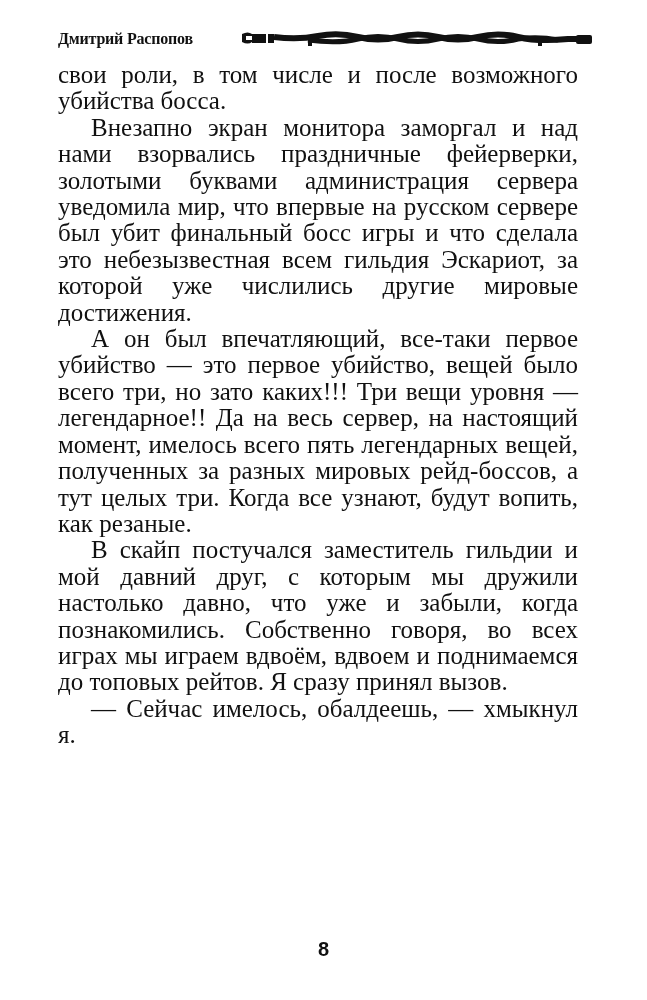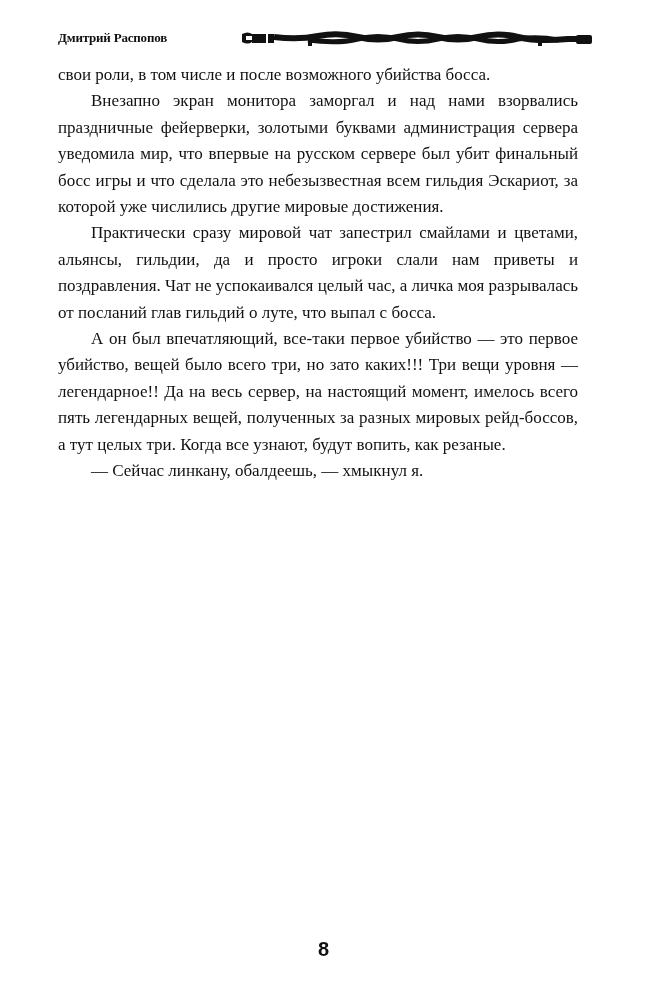--- a/index.html
+++ b/index.html
@@ -1,20 +1,20 @@
 <!DOCTYPE html>
 <html><head>
 <meta charset="utf-8">
 <style>
   html, body { margin: 0; padding: 0; background: #ffffff; }
   body { width: 647px; height: 1000px; position: relative; overflow: hidden; color: #111; }
   .header { position: absolute; top: 28px; left: 58px; right: 50px; height: 22px; }
-  .author { position: absolute; left: 0; top: 2px; font-family: "Liberation Serif", serif; font-weight: bold; font-size: 13px; letter-spacing: -0.2px; }
+  .author { position: absolute; left: 0; top: 2px; font-family: "Liberation Serif", serif; font-weight: bold; font-size: 16px; letter-spacing: -0.2px; }
   .ornament { position: absolute; left: 180px; top: 0; width: 360px; height: 20px; }
-  .text { position: absolute; top: 62px; left: 58px; width: 520px; font-family: "Liberation Serif", serif; font-size: 17px; line-height: 26.4px; text-align: justify; }
+  .text { position: absolute; top: 62px; left: 58px; width: 520px; font-family: "Liberation Serif", serif; font-size: 25px; line-height: 26.4px; text-align: justify; }
   .text p { margin: 0; text-indent: 33px; }
   .text p.cont { text-indent: 0; }
   .pagenum { position: absolute; top: 938px; left: 0; right: 0; text-align: center; font-family: "Liberation Sans", sans-serif; font-weight: bold; font-size: 20px; }
 </style>
 </head>
 <body>
 
 <div class="header">
   <span class="author">Дмитрий Распопов</span>
   <svg class="ornament" viewBox="0 0 360 20" preserveAspectRatio="none">
@@ -25,18 +25,18 @@
     <path d="M70 12 Q100 16 120 11 Q140 6 160 11 Q180 16 200 11 Q220 6 240 11 Q260 16 280 11 Q300 8 320 12" stroke="#111" stroke-width="5" fill="none"></path>
     <rect x="70" y="8" width="4" height="10" fill="#111"></rect>
     <rect x="300" y="8" width="4" height="10" fill="#111"></rect>
     <rect x="338" y="7" width="16" height="9" rx="2" fill="#111"></rect>
   </svg>
 </div>
 
 <div class="text">
   <p class="cont">свои роли, в том числе и после возможного убийства босса.</p>
   <p>Внезапно экран монитора заморгал и над нами взорвались праздничные фейерверки, золотыми буквами администрация сервера уведомила мир, что впервые на русском сервере был убит финальный босс игры и что сделала это небезызвестная всем гильдия Эскариот, за которой уже числились другие мировые достижения.</p>
-  <p>Практически сразу мировой чат запестрил смайлами и цветами, альянсы, гильдии, да и просто игроки слали нам приветы и поздравления. Чат не успокаивался целый час, а личка моя разрывалась от посланий глав гильдий о луте, что выпал с босса.</p>
   <p>А он был впечатляющий, все-таки первое убийство — это первое убийство, вещей было всего три, но зато каких!!! Три вещи уровня — легендарное!! Да на весь сервер, на настоящий момент, имелось всего пять легендарных вещей, полученных за разных мировых рейд-боссов, а тут целых три. Когда все узнают, будут вопить, как резаные.</p>
-  <p>— Сейчас линкану, обалдеешь, — хмыкнул я.</p>
+  <p>В скайп постучался заместитель гильдии и мой давний друг, с которым мы дружили настолько давно, что уже и забыли, когда познакомились. Собственно говоря, во всех играх мы играем вдвоём, вдвоем и поднимаемся до топовых рейтов. Я сразу принял вызов.</p>
+  <p>— Сейчас имелось, обалдеешь, — хмыкнул я.</p>
 </div>
 
 <div class="pagenum">8</div>
 
 </body></html>

